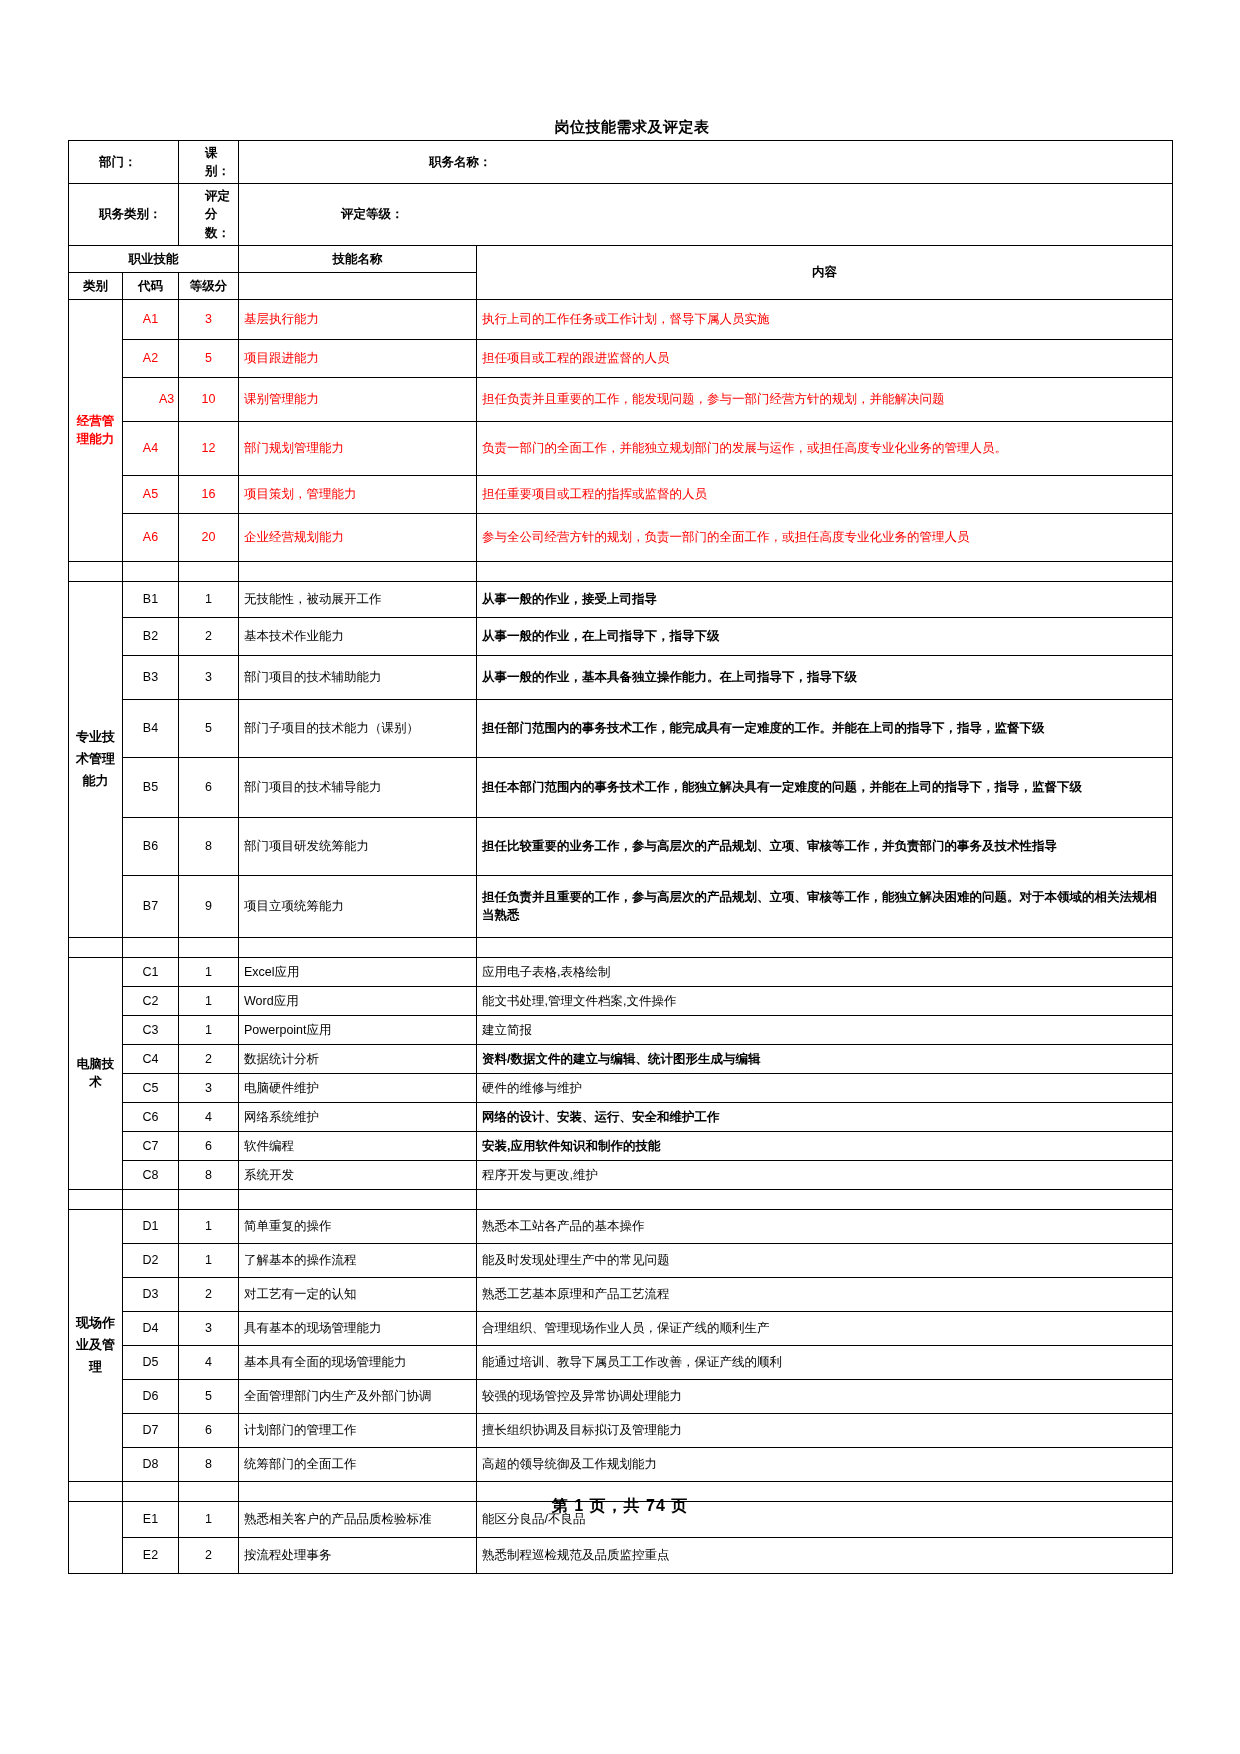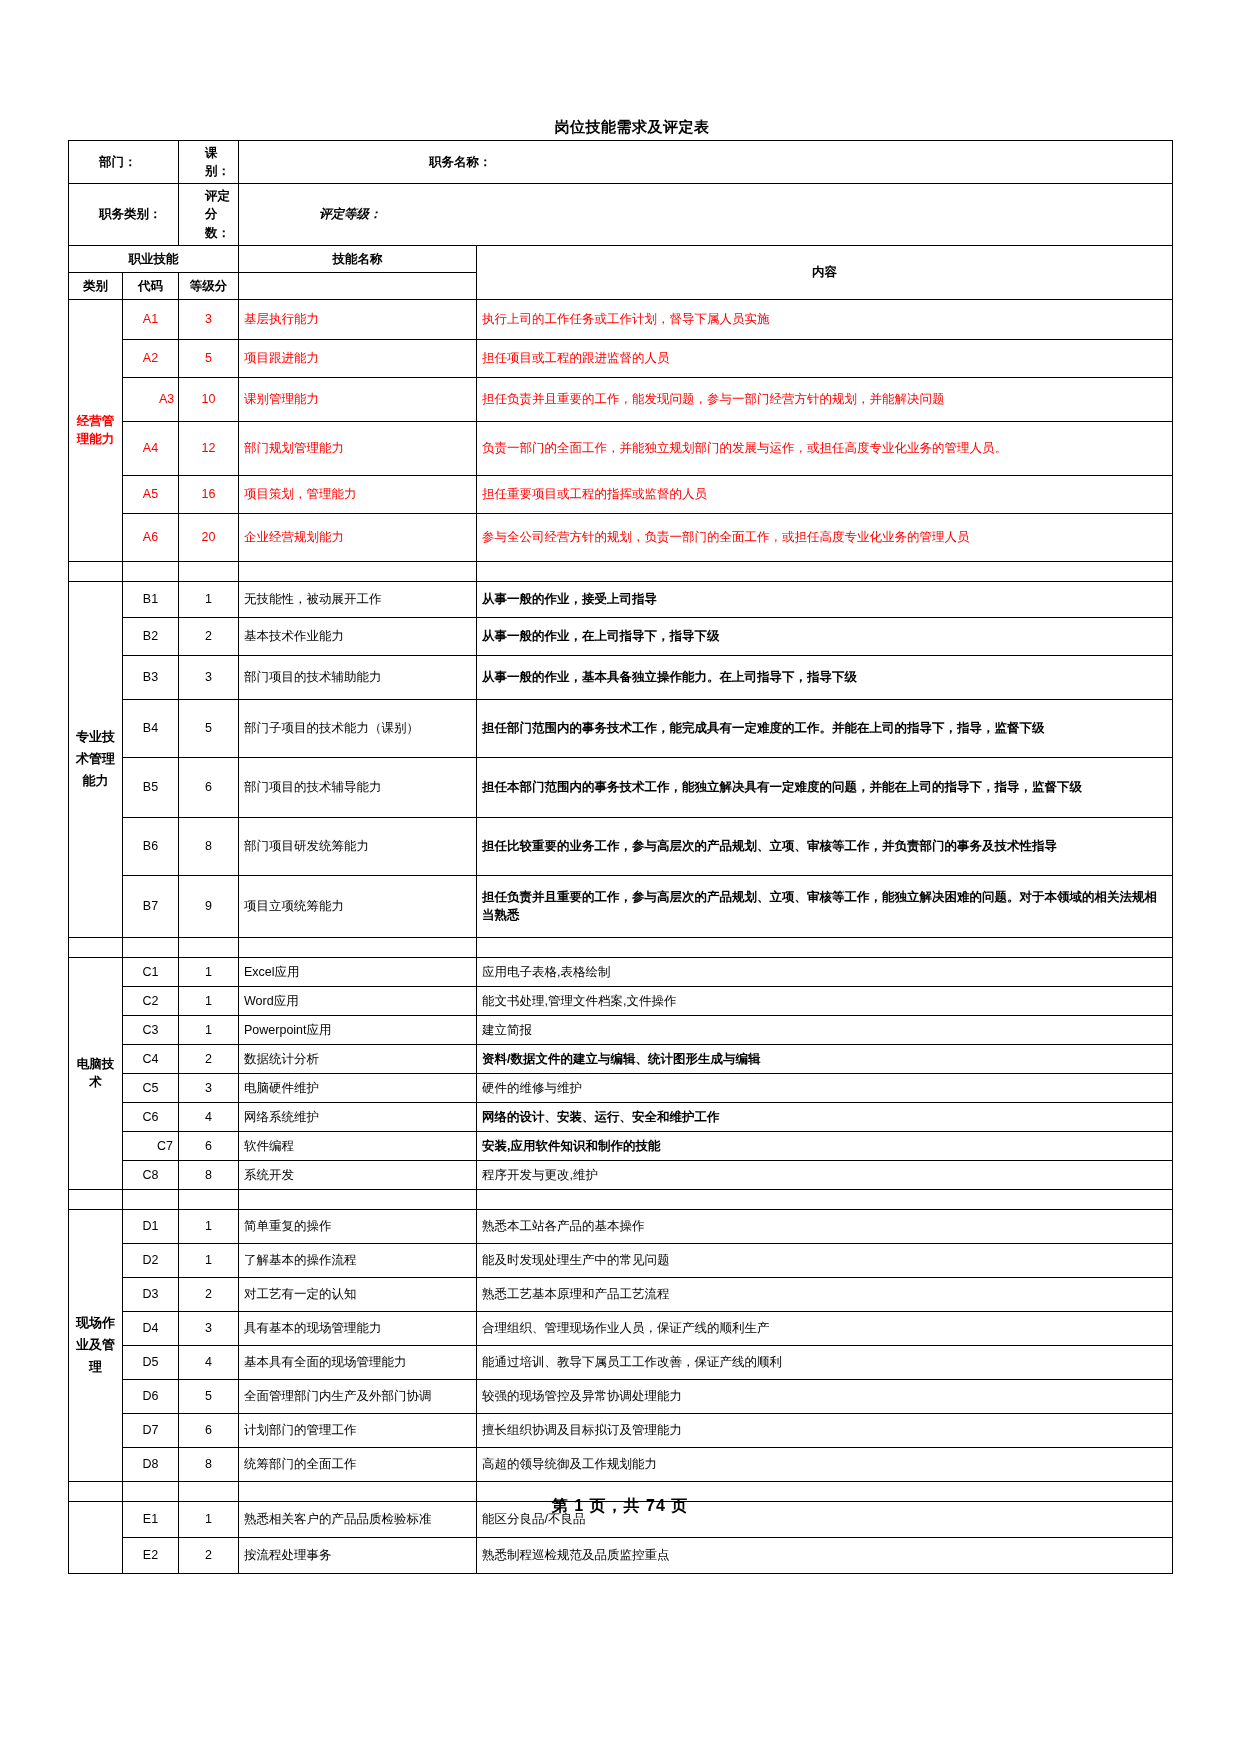--- a/index.html
+++ b/index.html
@@ -137,21 +137,21 @@
     </colgroup>
     <tbody id="tbody">
         <tr>
           <td class="hdr-field" colspan="2" style="padding-left:30px;height:30px;">部门：</td>
           <td class="hdr-field" colspan="1" style="padding-left:26px;height:30px;">课别：</td>
           <td class="hdr-field" colspan="2" style="padding-left:190px;height:30px;">职务名称：</td>
         </tr>
         <tr>
           <td class="hdr-field" colspan="2" style="padding-left:30px;height:30px;">职务类别：</td>
           <td class="hdr-field" colspan="1" style="padding-left:26px;height:30px;">评定分数：</td>
-          <td class="hdr-field" colspan="2" style="padding-left:80px;height:30px;font-style:italic;">评定等级：</td>
+          <td class="hdr-field" colspan="2" style="padding-left:102px;height:30px;">评定等级：</td>
         </tr>
         <tr>
           <td class="col-head" colspan="3">职业技能</td>
           <td class="col-head">技能名称</td>
           <td class="col-head" rowspan="2">内容</td>
         </tr>
         <tr>
           <td class="subcol-head">类别</td>
           <td class="subcol-head">代码</td>
           <td class="subcol-head">等级分</td>
@@ -282,21 +282,21 @@
           <td class="name-cell">电脑硬件维护</td>
           <td class="content-cell">硬件的维修与维护</td>
         </tr>
         <tr>
           <td class="code-cell" style="height:29px;">C6</td>
           <td class="score-cell">4</td>
           <td class="name-cell">网络系统维护</td>
           <td class="content-cell bold">网络的设计、安装、运行、安全和维护工作</td>
         </tr>
         <tr>
-          <td class="code-cell" style="height:29px;text-align:right;">C7</td>
+          <td class="code-cell" style="height:29px;">C7</td>
           <td class="score-cell">6</td>
           <td class="name-cell">软件编程</td>
           <td class="content-cell bold">安装,应用软件知识和制作的技能</td>
         </tr>
         <tr>
           <td class="code-cell" style="height:29px;">C8</td>
           <td class="score-cell">8</td>
           <td class="name-cell">系统开发</td>
           <td class="content-cell">程序开发与更改,维护</td>
         </tr>

